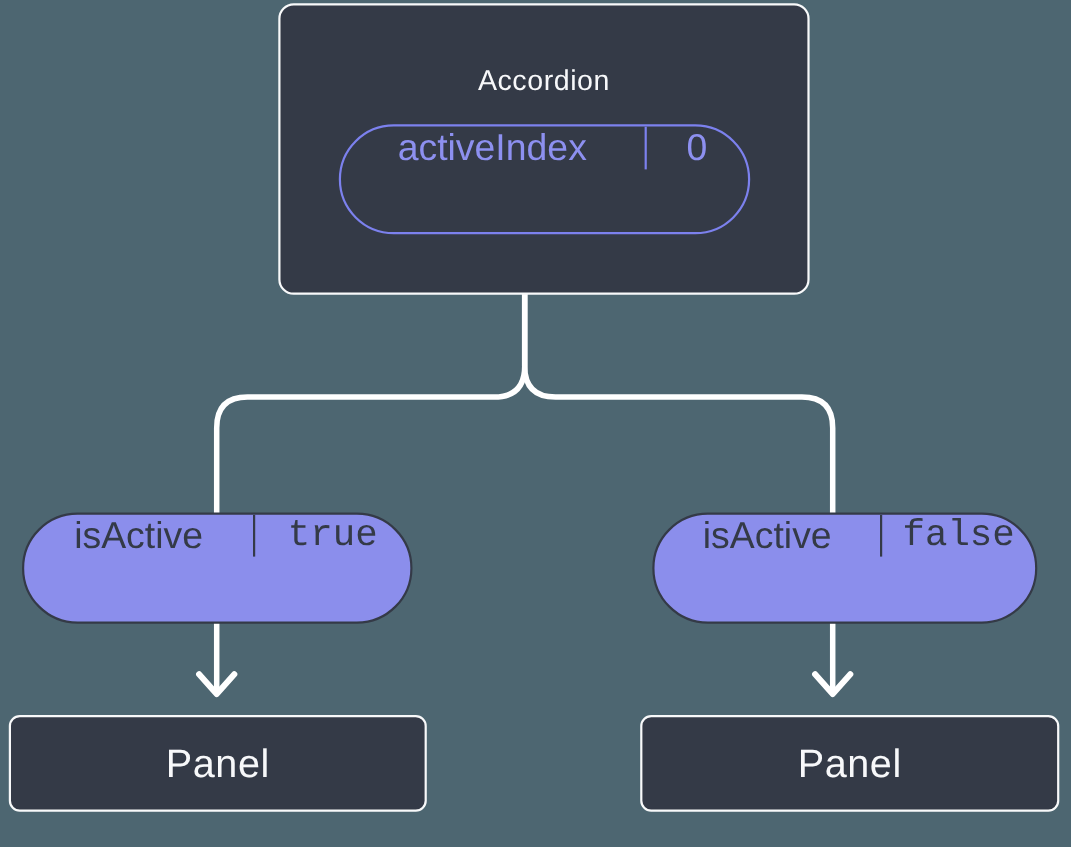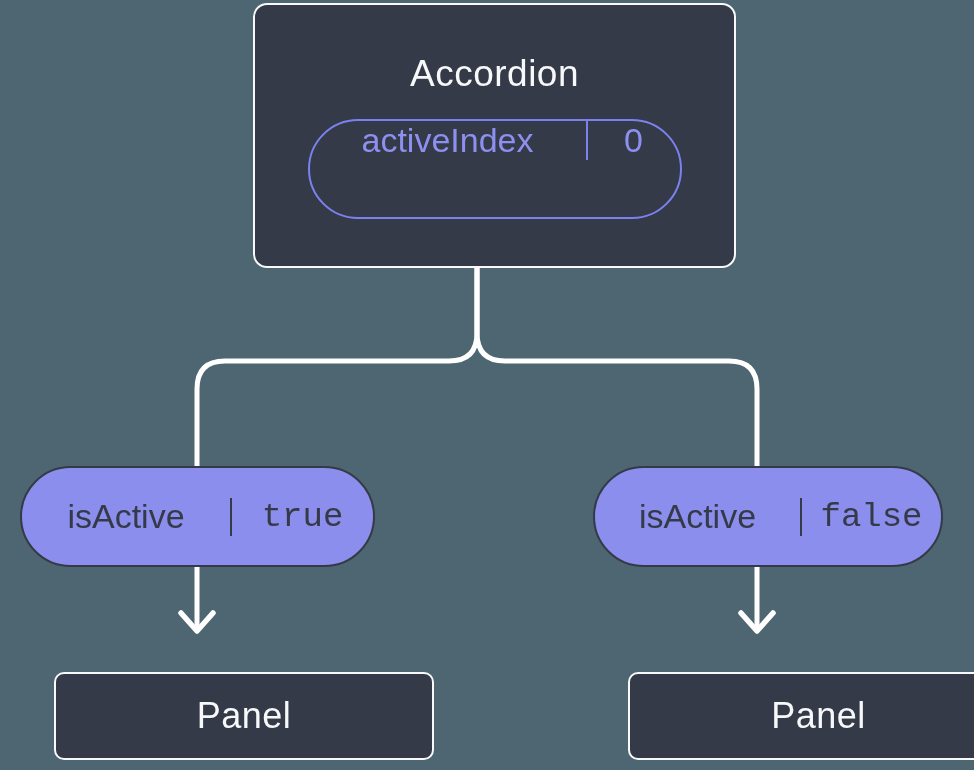--- a/index.html
+++ b/index.html
@@ -49,21 +49,21 @@
     align-items: center;
     justify-content: center;
   }
   .root-node {
     left: 253px; top: 3px;
     width: 483px; height: 265px;
     border-radius: 14px;
   }
   .root-node .node-title {
     color: var(--text-light);
-    font-size: 37px;
+    font-size: 26px;
     font-weight: 500;
     letter-spacing: 0.5px;
   }
   .prop-pill-outline {
     margin-top: 24px;
     width: 374px; height: 100px;
     border: 2px solid var(--accent-purple-border);
     border-radius: 52px;
     display: flex;
     align-items: flex-start;
@@ -82,45 +82,44 @@
     border-left: 2px solid var(--accent-purple-border);
   }
   .prop-pill-solid {
     position: absolute;
     top: 466px;
     height: 101px;
     background: var(--prop-pill-fill);
     border: 2.5px solid var(--prop-pill-dark-border);
     border-radius: 51px;
     display: flex;
-    align-items: center;
+    align-items: flex-start;
     overflow: hidden;
     z-index: 2;
   }
   .prop-pill-solid .pill-seg {
     display: flex;
     align-items: center;
     justify-content: center;
     color: var(--prop-pill-dark-border);
     font-size: 34px;
   }
   .prop-pill-solid .seg-name { flex: 1; }
   .prop-pill-solid .seg-value {
     border-left: 2.5px solid var(--prop-pill-dark-border);
     font-family: Liberation Mono, monospace;
   }
   .pill-left  { left: 20px;  width: 355px; }
   .pill-left  .seg-value { width: 143px; }
   .pill-right { left: 593px; width: 350px; }
   .pill-right .seg-value { width: 141px; }
   .panel-node {
-    top: 672px;
+    top: 650px;
     height: 88px;
     border-radius: 10px;
-    margin-left: 46px;
   }
   .panel-node .node-title {
     color: var(--text-light);
     font-size: 36px;
     font-weight: 500;
     letter-spacing: 0.5px;
   }
   .panel-left  { left: 8px;   width: 380px; }
   .panel-right { left: 582px; width: 381px; }
 </style>

